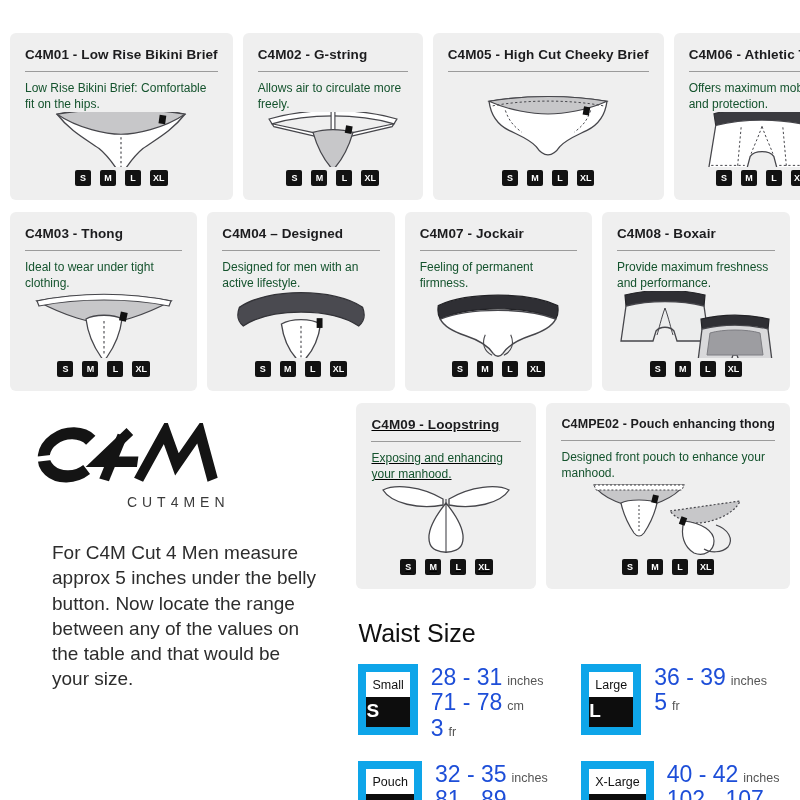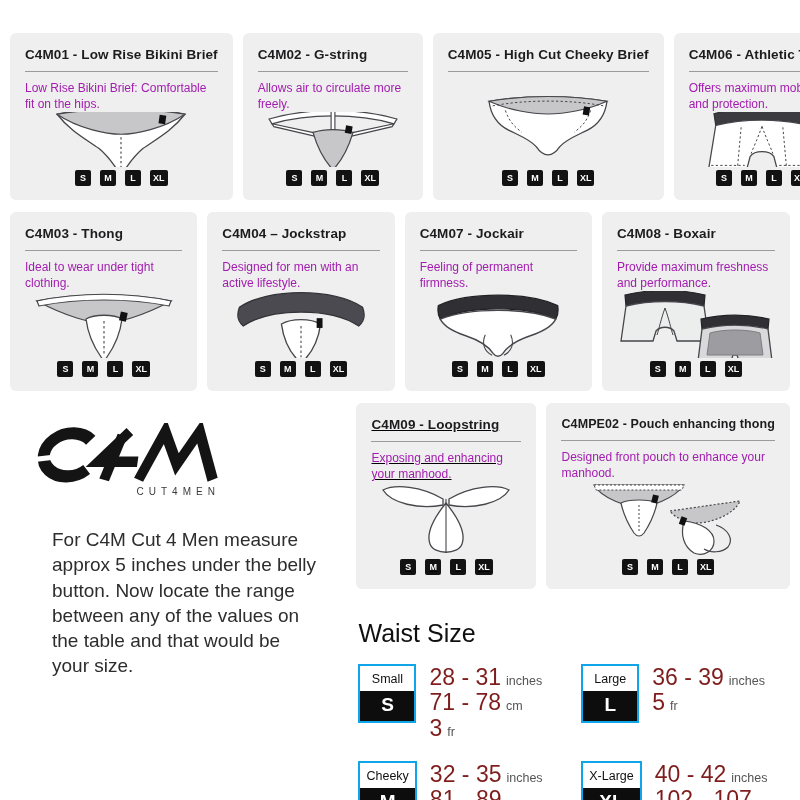--- a/index.html
+++ b/index.html
@@ -7,47 +7,47 @@
     font-family:"Liberation Sans", sans-serif; overflow:hidden; }
   .page { width:800px; height:800px; padding-top:33px; }
 
   
   .row { display:grid; grid-template-columns:repeat(4,1fr); gap:10px; padding:0 10px; margin-bottom:12px; }
   .card { background:#efefef; border-radius:6px; padding:14px 15px 12px; display:flex; flex-direction:column; }
   .row1 .card { height:167px; }
   .row2 .card { height:179px; }
   .card h3 { font-size:13.5px; font-weight:bold; color:#1c1c1e; letter-spacing:.1px; white-space:nowrap; }
   .rule { height:1px; background:#9b9b9b; margin:9px 0 8px; }
-  .desc { font-size:12px; color:#a21caf; line-height:1.35; }
+  .desc { font-size:12px; color:#14532d; line-height:1.35; }
   .illus { flex:1; display:flex; align-items:center; justify-content:center; overflow:hidden; }
   .chips { display:flex; justify-content:center; gap:9px; padding:3px 0 2px; }
   .chip { min-width:16px; height:16px; padding:0 3px; background:#121212; color:#fff;
     font-size:9px; font-weight:bold; display:flex; align-items:center; justify-content:center; border-radius:2px; }
 
   
   .bottom { display:grid; grid-template-columns:1fr 1fr; gap:10px; padding:0 10px; }
   .right-col { display:grid; grid-template-columns:1fr 1fr; gap:10px; align-content:start; }
 
   
   .logo-wrap { text-align:center; margin-top:20px; }
-  .logo-sub { font-size:10px; letter-spacing:5px; color:#3a3a3a; margin-top:1px; }
+  .logo-sub { font-size:14px; letter-spacing:5px; color:#3a3a3a; margin-top:9px; }
   .instructions { padding:30px 30px 0 42px; font-size:19px; line-height:1.33; color:#2d2d2d; }
   .instructions p + p { margin-top:25px; }
 
   
   .waist { grid-column:1 / 3; padding:0 2px; }
   .waist-title { font-size:25px; font-weight:500; color:#101010; margin:20px 0 16px; }
   .waist-grid { display:grid; grid-template-columns:1fr 1fr; gap:20px 16px; }
   .entry { display:flex; gap:13px; }
-  .sizebox { border:2px solid #0ea5e9; min-width:58px; text-align:center; align-self:flex-start; background:#fff; }
+  .sizebox { border:8px solid #0ea5e9; min-width:58px; align-self:flex-start; background:#fff; }
   .sizebox .name { font-size:12.5px; color:#111; padding:6px 6px 5px; }
   .sizebox .letter { background:#0d0d0d; color:#fff; font-size:19px; font-weight:bold; padding:3px 0 5px; }
   .meas { line-height:1.1; padding-top:1px; }
   .meas-line { white-space:nowrap; }
-  .num { font-size:23px; color:#7f1d1d; }
+  .num { font-size:23px; color:#1d4ed8; }
   .unit { font-size:12.5px; color:#555; margin-left:5px; }
 
   svg { display:block; }
 </style>
 </head>
 <body>
 
 <div class="page">
 
   <div class="row row1">
@@ -157,21 +157,21 @@
       </div>
       <div class="chips">
         <span class="chip">S</span>
         <span class="chip">M</span>
         <span class="chip">L</span>
         <span class="chip">XL</span>
       </div>
     </section>
 
     <section class="card">
-      <h3>C4M04 – Jockstrap</h3>
+      <h3>C4M04 – Designed</h3>
       <div class="rule"></div>
       <p class="desc">Designed for men with an active lifestyle.</p>
       <div class="illus">
         <svg width="150" height="90" viewBox="0 0 150 92">
           <path d="M12,28 C40,8 110,8 138,28 C141,36 139,43 134,47 C106,28 44,28 16,47 C11,43 9,36 12,28 Z" fill="#4a4a50" stroke="#333338" stroke-width="1.3"></path>
           <path d="M55,45 C65,39 85,39 95,45 C93,60 87,72 80,80 C77,83 73,83 70,80 C63,72 57,60 55,45 Z" fill="#ffffff" stroke="#46464b" stroke-width="1.4"></path>
           <path d="M75,47 L75,79" stroke="#46464b" stroke-width="1.1" stroke-dasharray="2.5 2.5" fill="none"></path>
           <rect x="91" y="39" width="6" height="10" fill="#111"></rect>
         </svg>
       </div>
@@ -315,21 +315,21 @@
               <div class="letter">L</div>
             </div>
             <div class="meas">
               <div class="meas-line"><span class="num">36 - 39</span><span class="unit">inches</span></div>
               <div class="meas-line"><span class="num">5</span><span class="unit">fr</span></div>
             </div>
           </div>
 
           <div class="entry">
             <div class="sizebox">
-              <div class="name">Cheeky</div>
+              <div class="name">Pouch</div>
               <div class="letter">M</div>
             </div>
             <div class="meas">
               <div class="meas-line"><span class="num">32 - 35</span><span class="unit">inches</span></div>
               <div class="meas-line"><span class="num">81 - 89</span><span class="unit">cm</span></div>
 
             </div>
           </div>
 
           <div class="entry">

